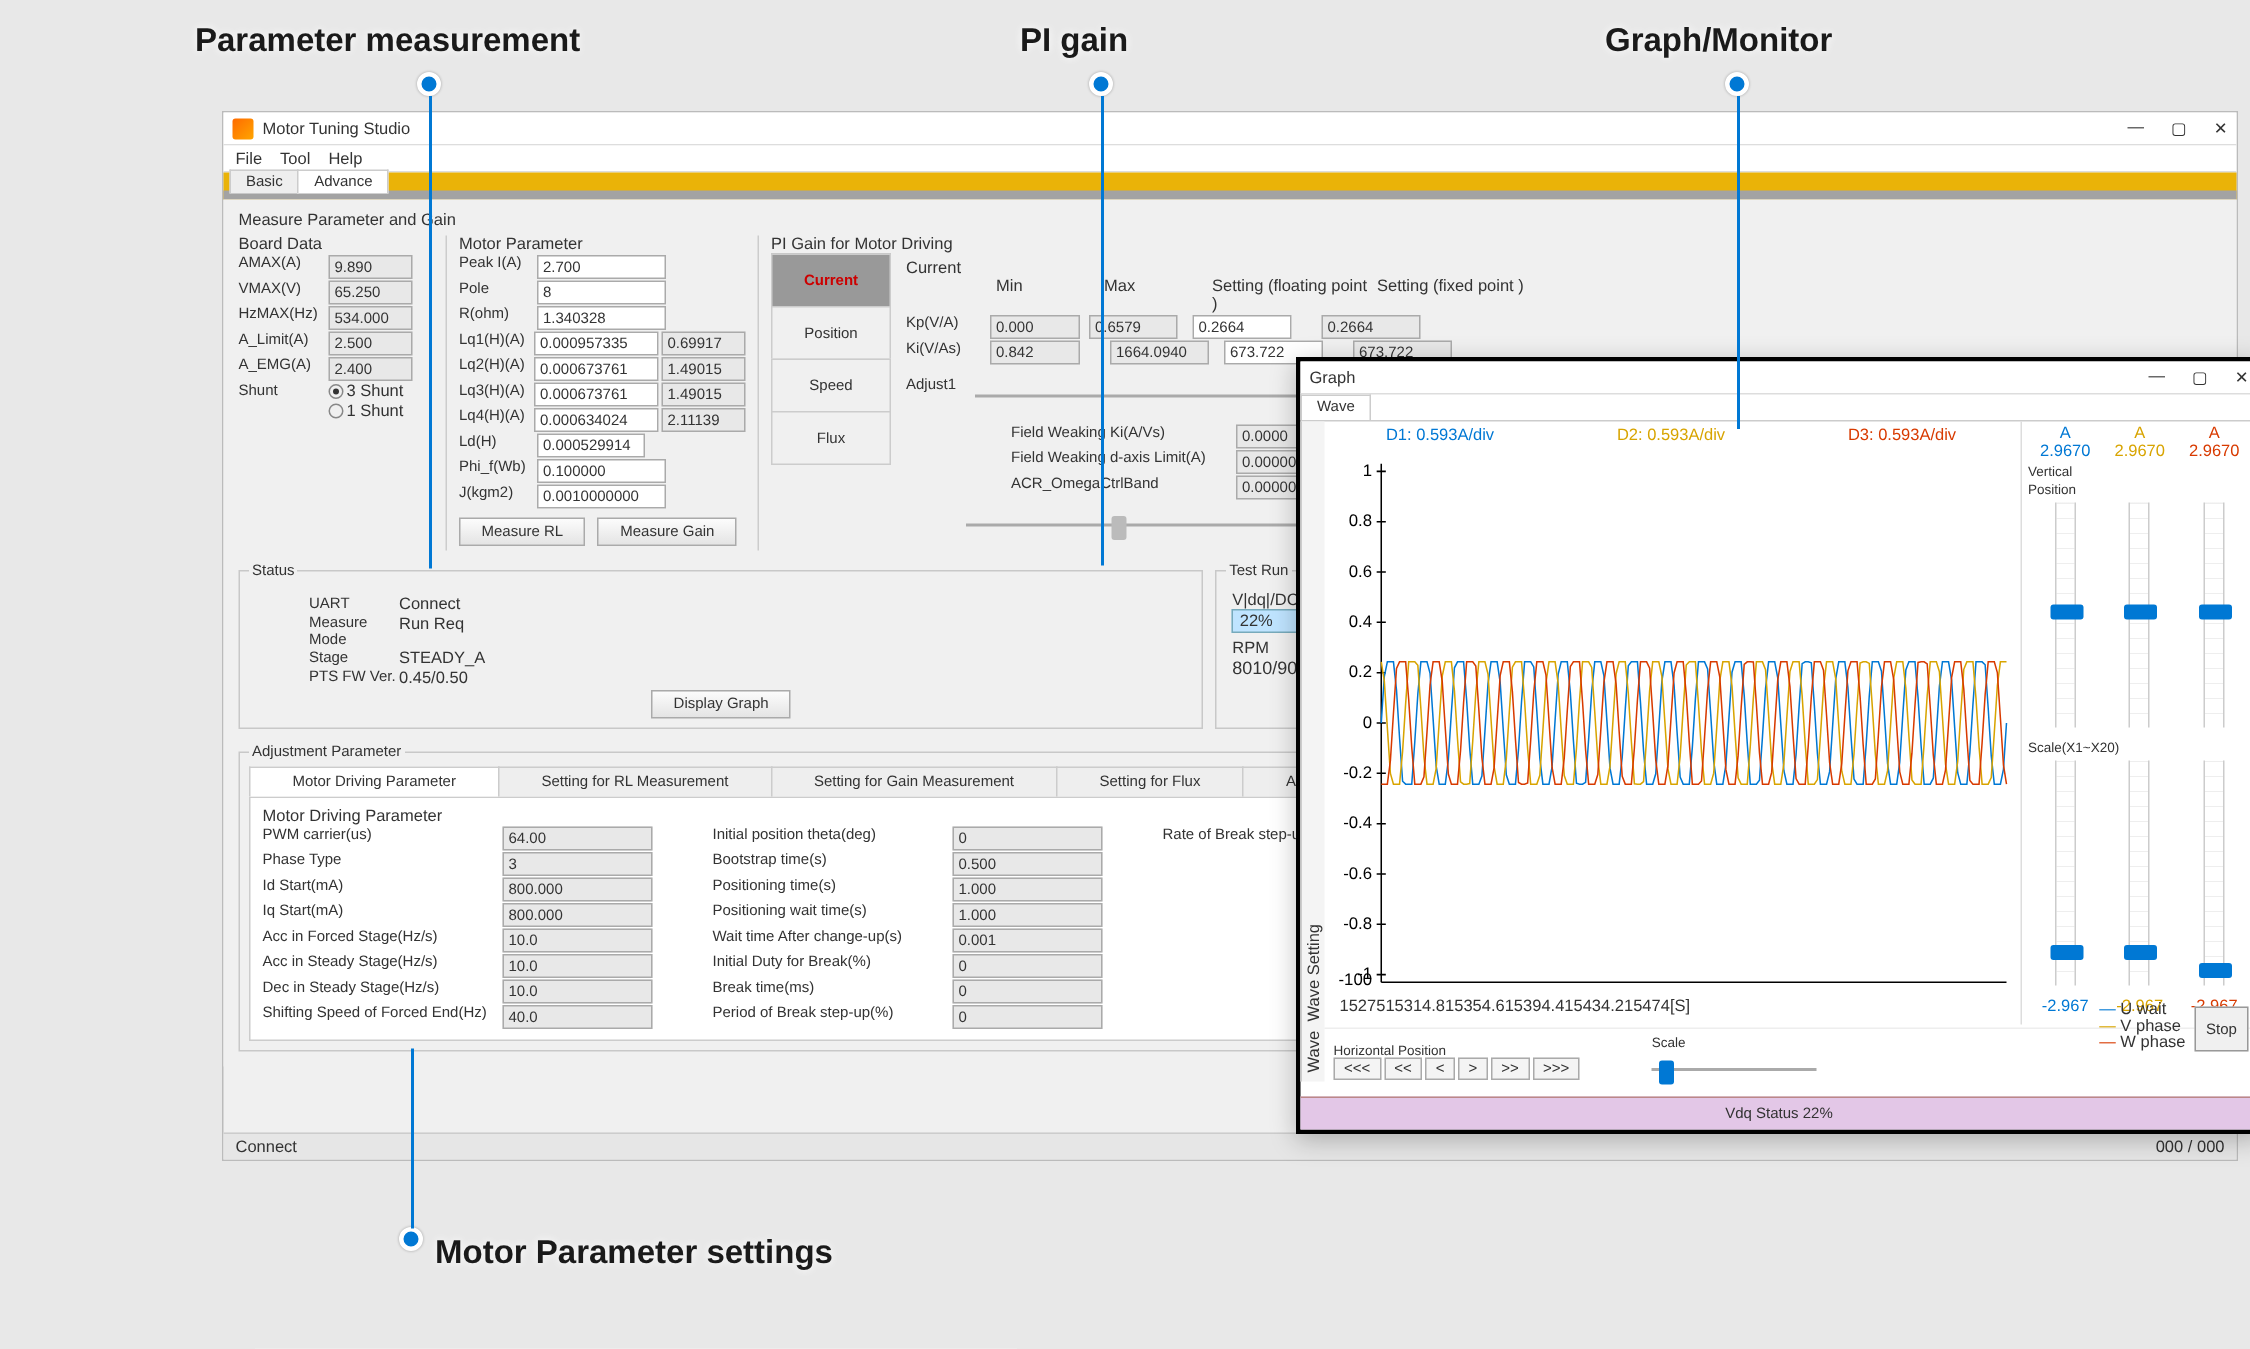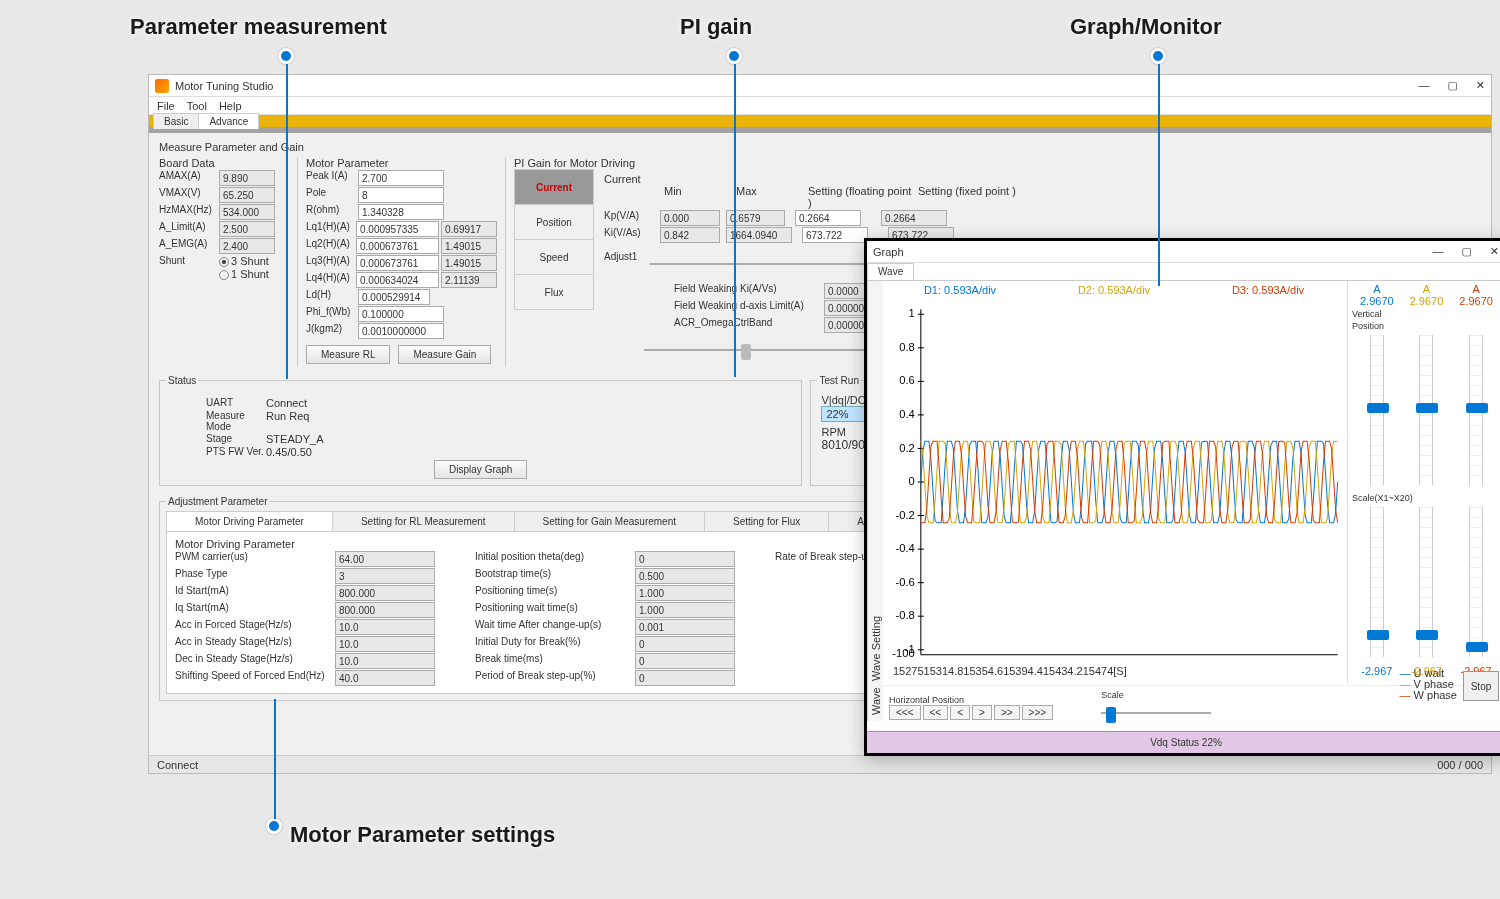--- a/index.html
+++ b/index.html
@@ -224,21 +224,21 @@
                 <div class="row">
                   <span class="lbl" style="width:56px">Kp(V/A)</span>
   <span class="inpg" style="width:60px">0.000</span>
   <span class="inpg" style="width:59px;margin-left:6px">0.6579</span>
   <span class="inp bold" style="width:66px;margin-left:10px">0.2664</span>
   <span class="inpg" style="width:66px;margin-left:20px">0.2664</span>
                 </div>
                 <div class="row">
                   <span class="lbl" style="width:56px">Ki(V/As)</span>
   <span class="inpg" style="width:60px">0.842</span>
-  <span class="inpg" style="width:66px;margin-left:6px">1664.0940</span>
+  <span class="inpg" style="width:66px;margin-left:20px">1664.0940</span>
   <span class="inp bold" style="width:66px;margin-left:10px">673.722</span>
   <span class="inpg" style="width:66px;margin-left:20px">673.722</span>
                 </div>
               </div>
          <div class="row" style="margin-top:8px">
                 <span class="lbl" style="width:46px">Adjust1</span>
            <div class="slider" style="flex:1">
                   <div class="track"></div>
                   <div class="thumb" style="left:46%"></div>
                 </div>

